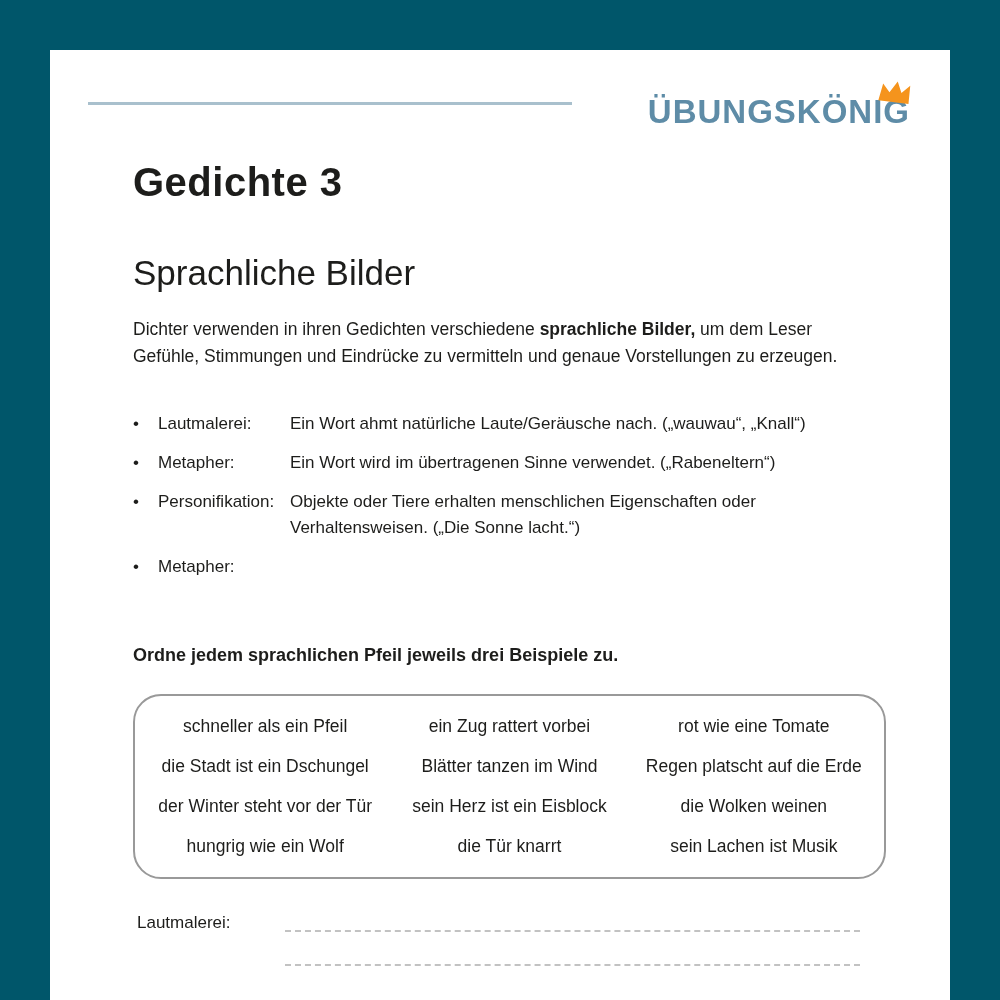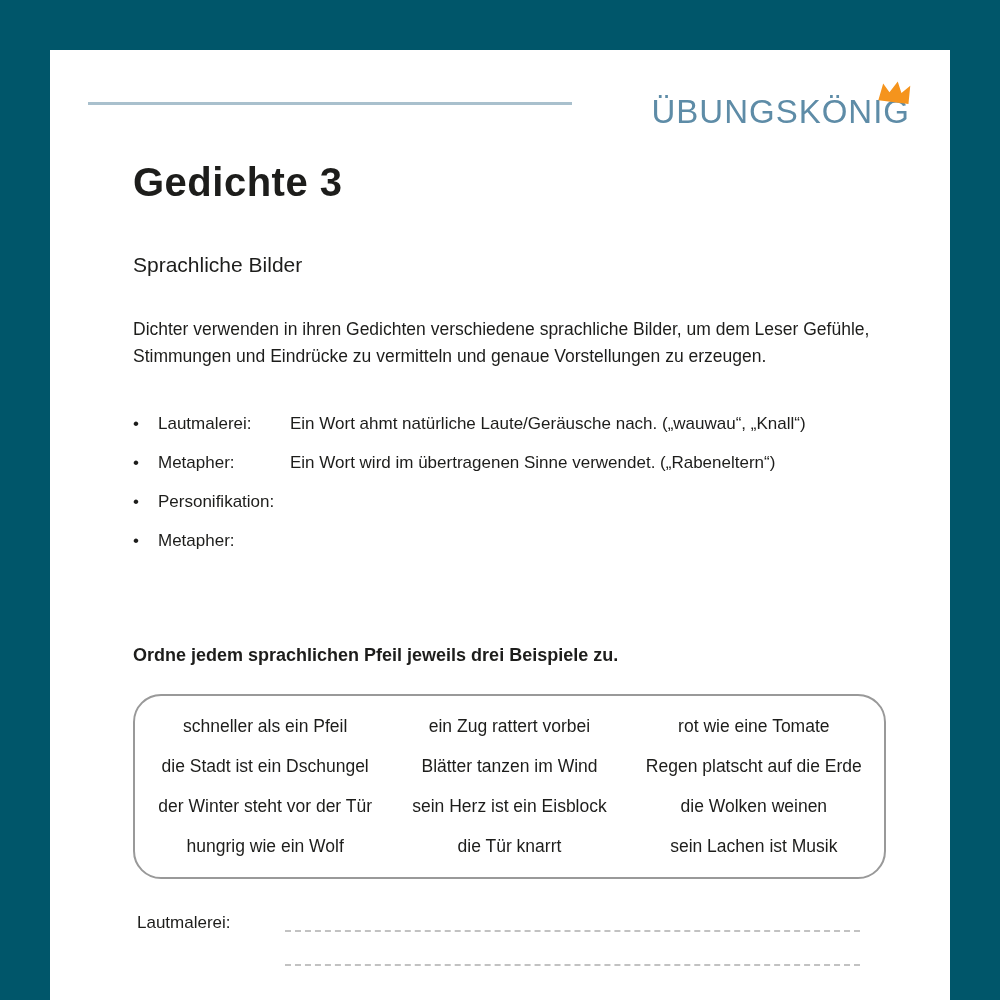--- a/index.html
+++ b/index.html
@@ -26,21 +26,21 @@
     top: 52px;
     width: 484px;
     height: 3px;
     background: #a9c0cd;
   }
   .logo {
     position: absolute;
     top: 43px;
     right: 40px;
     font-size: 33px;
-    font-weight: 400;
+    font-weight: 700;
     letter-spacing: 1px;
     color: #5e8ca7;
   }
   .logo .crown {
     position: absolute;
     top: -14px;
     right: -4px;
     width: 38px;
     height: 26px;
     transform: rotate(9deg);
@@ -50,32 +50,32 @@
     left: 83px;
     top: 110px;
     font-size: 40px;
     font-weight: 700;
     letter-spacing: 0.5px;
   }
   .doc-subtitle {
     position: absolute;
     left: 83px;
     top: 203px;
-    font-size: 21px;
+    font-size: 35px;
     font-weight: 400;
   }
   .intro {
     position: absolute;
     left: 83px;
     top: 266px;
     width: 740px;
     font-size: 17.5px;
     line-height: 27px;
   }
-  .intro .bold { font-weight: 400; }
+  .intro .bold { font-weight: 700; }
   .definitions {
     position: absolute;
     left: 83px;
     top: 361px;
     width: 750px;
   }
   .def-item {
     display: flex;
     align-items: flex-start;
     margin-bottom: 13px;
@@ -164,20 +164,21 @@
       <span class="def-text">Ein Wort ahmt natürliche Laute/Geräusche nach. („wauwau“, „Knall“)</span>
     </div>
     <div class="def-item">
       <span class="def-bullet">•</span>
       <span class="def-term">Metapher:</span>
       <span class="def-text">Ein Wort wird im übertragenen Sinne verwendet. („Rabeneltern“)</span>
     </div>
     <div class="def-item">
       <span class="def-bullet">•</span>
       <span class="def-term">Personifikation:</span>
+      <span class="def-text">Objekte oder Tiere erhalten menschlichen Eigenschaften oder Verhaltensweisen. („Die Sonne lacht.“)</span>
     </div>
     <div class="def-item">
       <span class="def-bullet">•</span>
       <span class="def-term">Metapher:</span>
     </div>
   </div>
 
   <div class="task-instruction">Ordne jedem sprachlichen Pfeil jeweils drei Beispiele zu.</div>
 
   <div class="word-box">

